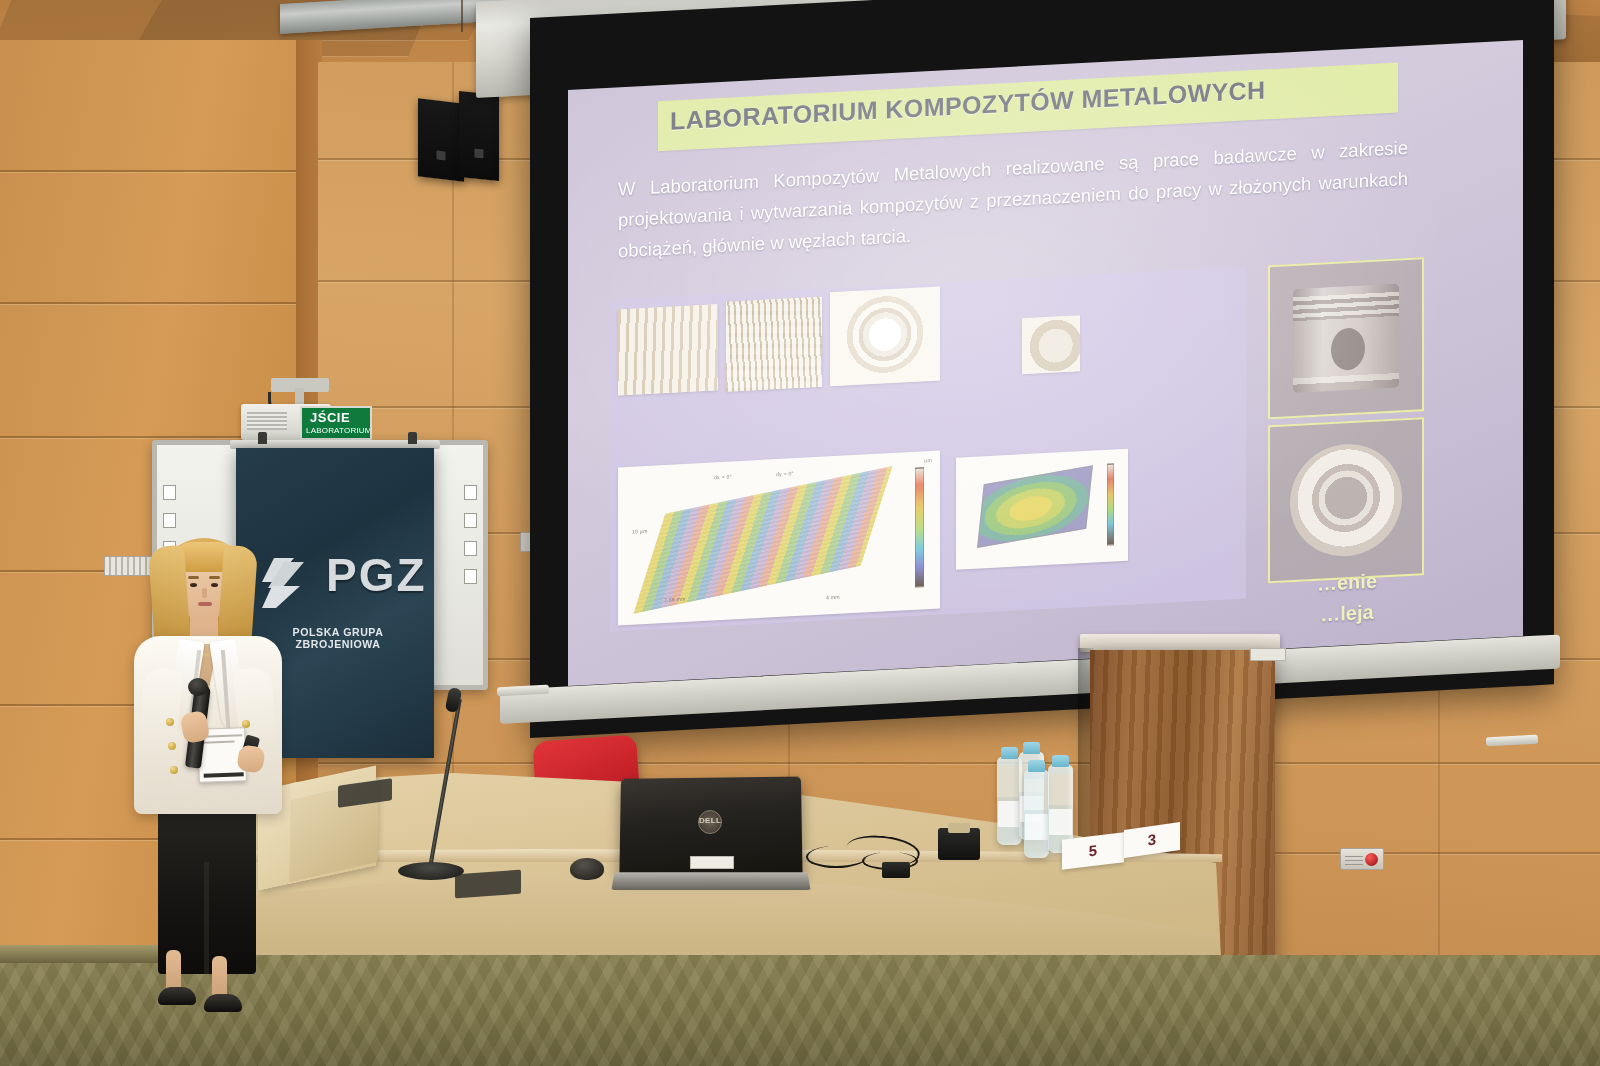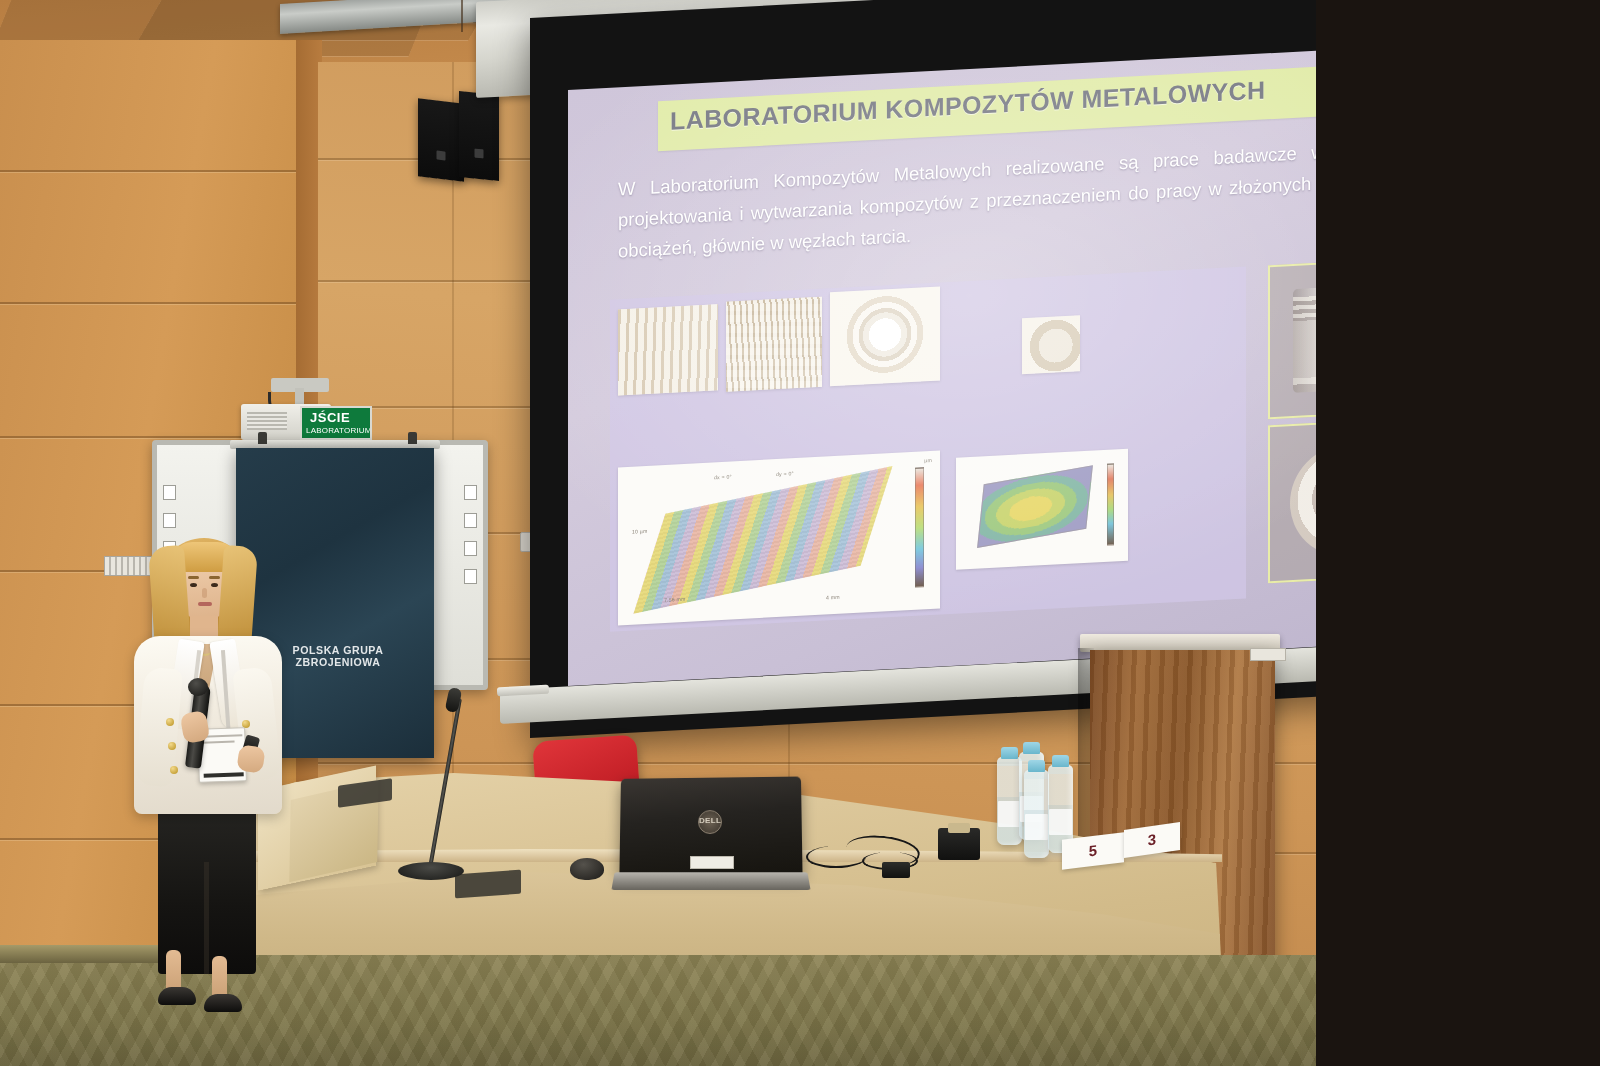--- a/index.html
+++ b/index.html
@@ -2,21 +2,21 @@
 <html><head>
 <meta charset="utf-8">
 <title>Conference Presentation</title>
 <style>
   * { box-sizing: border-box; margin:0; padding:0; }
   html,body { background:#1a1410; }
   body { font-family:"Liberation Sans", sans-serif; }
 
   #scene {
     position:relative;
-    width:1316px; height:1066px;
+    width:1600px; height:1066px;
     overflow:hidden;
     background:#c79357;
   }
 
   
   .ceiling{
     position:absolute; left:0; top:0; width:1600px; height:120px;
     background:linear-gradient(175deg,#b87e42 0%,#c2884a 40%,#ad7339 100%);
   }
   .ceil-panel{
@@ -335,21 +335,21 @@
   .pgz-mark{ position:absolute; left:0; top:2px; width:58px; height:54px; }
   .pgz-text{
     position:absolute; left:66px; top:-2px;
     font-size:46px; font-weight:bold; letter-spacing:2px;
     color:#d7dbdd; line-height:1;
     text-shadow:0 2px 2px rgba(0,0,0,.45);
   }
   .pgz-sub{
     position:absolute; left:18px; top:178px; width:168px;
     text-align:center; color:#e3e7e9;
-    font-size:10.6px; letter-spacing:.55px; font-weight:600;margin-top:18px;
+    font-size:10.6px; letter-spacing:.55px; font-weight:600;
   }
 
   
   .desk-top{
     position:absolute; left:236px; top:755px; width:990px; height:300px;
     background:linear-gradient(172deg,#e6d4ab 0%,#dcc79a 30%,#d2bb8a 62%,#c9b07c 100%);
     border-radius:0 0 40px 0 / 0 0 16px 0;
     box-shadow:0 8px 22px rgba(0,0,0,.35);
     clip-path:polygon(0% 16%, 6% 9%, 22% 6%, 52% 11%, 82% 25%, 99% 36%, 100% 100%, 0% 100%);
   }
@@ -834,20 +834,28 @@
     <div class="wb-btn" style="right:6px;top:40px;"></div>
     <div class="wb-btn" style="right:6px;top:68px;"></div>
     <div class="wb-btn" style="right:6px;top:96px;"></div>
     <div class="wb-btn" style="right:6px;top:124px;"></div>
   </div>
 
   <div class="banner-rail"></div>
   <div class="banner-foot" style="left:258px;top:432px;"></div>
   <div class="banner-foot" style="left:408px;top:432px;"></div>
   <div class="banner">
+    <div class="pgz-logo">
+      <svg class="pgz-mark" viewBox="0 0 58 54">
+        <polygon points="14,2 34,2 14,26 2,26" fill="#d9dddf"></polygon>
+        <polygon points="24,6 44,6 22,32 8,32" fill="#cfd4d6"></polygon>
+        <polygon points="12,30 40,30 16,52 2,52" fill="#dde1e3"></polygon>
+      </svg>
+      <div class="pgz-text">PGZ</div>
+    </div>
     <div class="pgz-sub">POLSKA GRUPA ZBROJENIOWA</div>
   </div>
 
   <div class="lectern-top"></div>
   <div class="lectern-shadow"></div>
   <div class="lectern-body"></div>
   <div class="lectern-badge"></div>
 
   <div class="chair-back"></div>
   <div class="chair-seat"></div>

